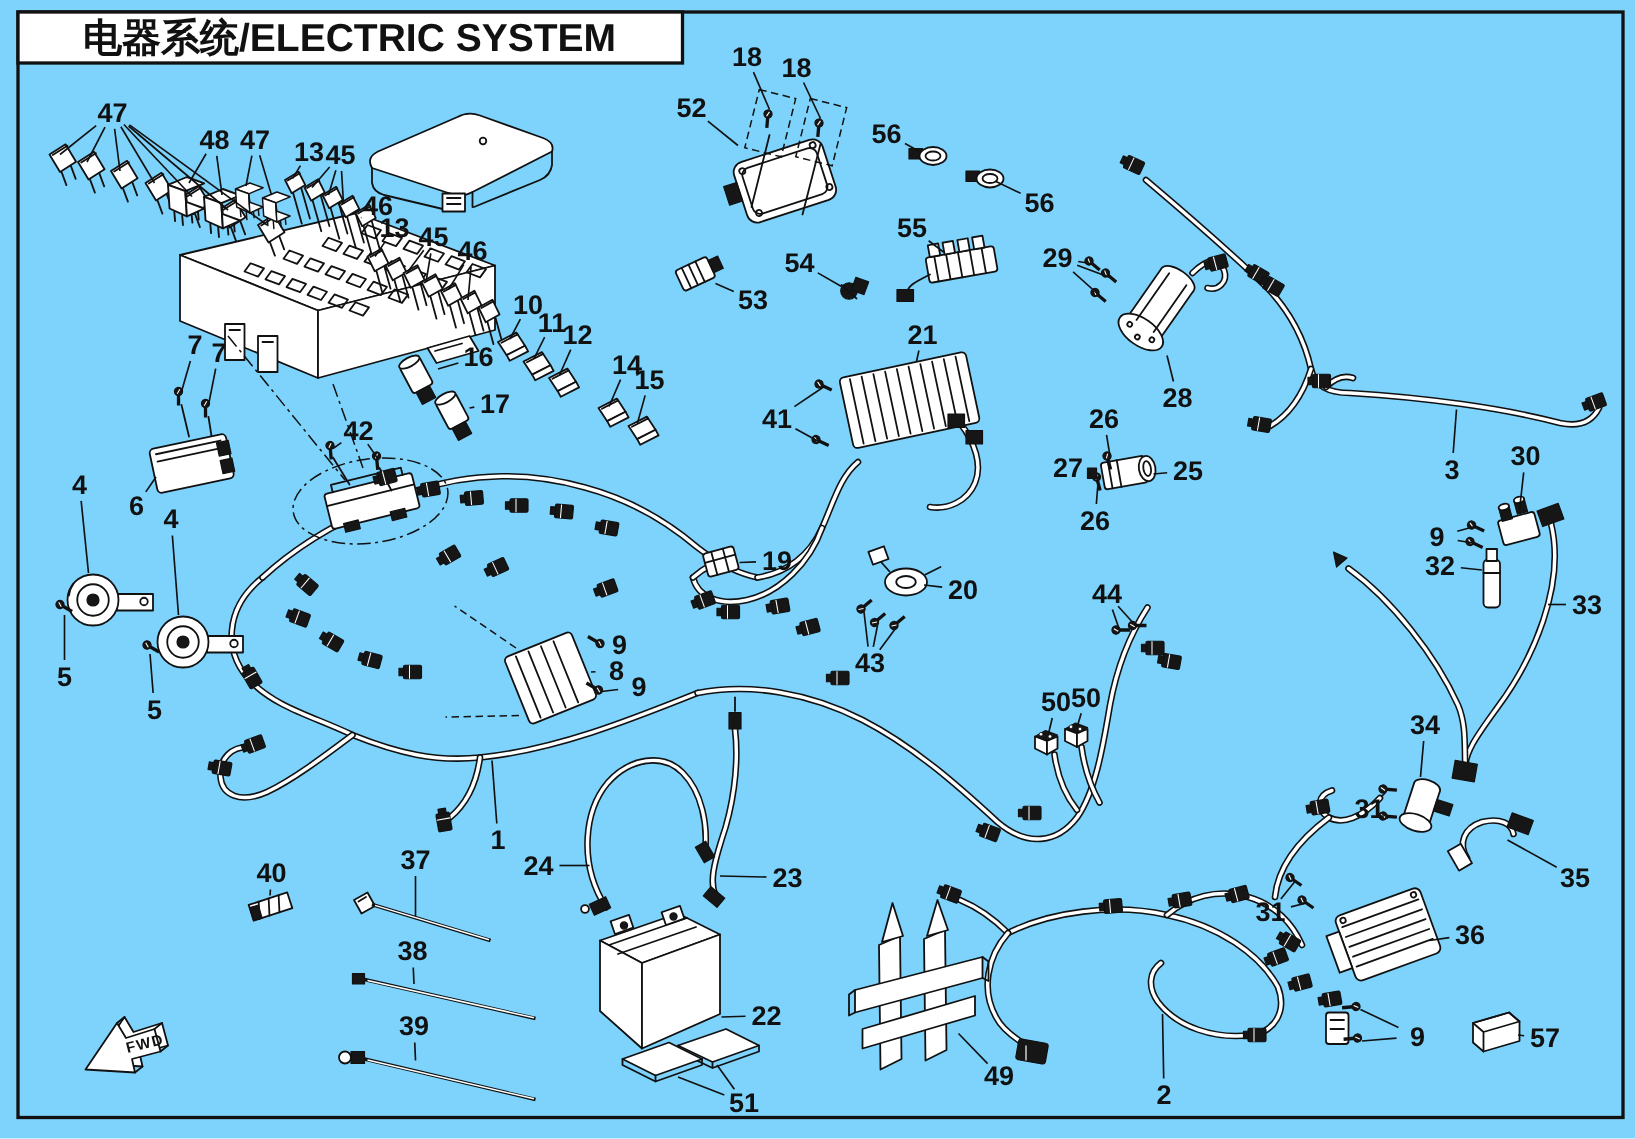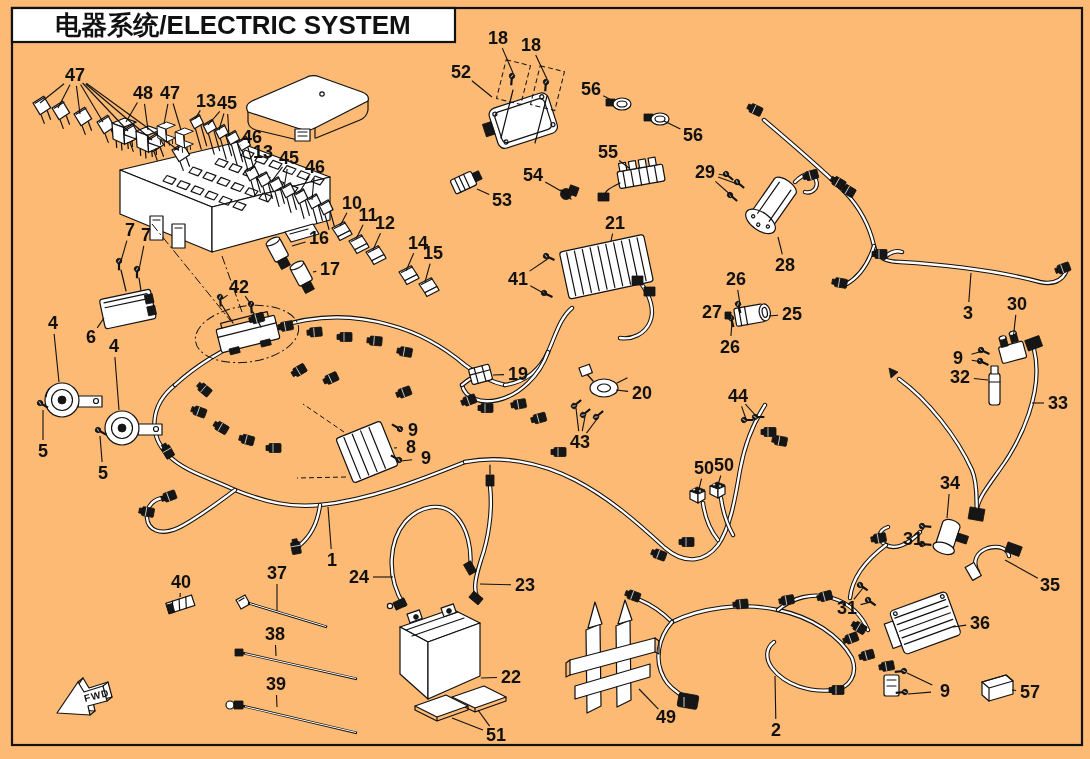--- a/index.html
+++ b/index.html
@@ -1,16 +1,16 @@
 <!DOCTYPE html>
 <html><head>
 <meta charset="utf-8">
 <style>
   html,body{margin:0;padding:0;background:#fff;}
-  .page{position:relative;width:1090px;height:759px;background:#fdba74;
+  .page{position:relative;width:1090px;height:759px;background:#7dd3fc;
         font-family:"Liberation Sans",sans-serif;overflow:hidden;}
   svg{display:block}
   .ln{fill:none;stroke:#111;stroke-width:1.2;stroke-linejoin:round;stroke-linecap:round}
   .part{fill:#fff;stroke:#111;stroke-width:1.2;stroke-linejoin:round}
   .dark{fill:#161616;stroke:#111;stroke-width:.8;stroke-linejoin:round}
   .tube{fill:none;stroke:#111;stroke-width:4.4;stroke-linecap:round;stroke-linejoin:round}
   .tube-in{fill:none;stroke:#fff;stroke-width:2.3;stroke-linecap:round;stroke-linejoin:round}
   .dash{fill:none;stroke:#111;stroke-width:1;stroke-dasharray:5 3}
   .dashdot{fill:none;stroke:#111;stroke-width:1;stroke-dasharray:9 3 2 3}
   .callout{font:bold 18px "Liberation Sans",sans-serif;fill:#111}

